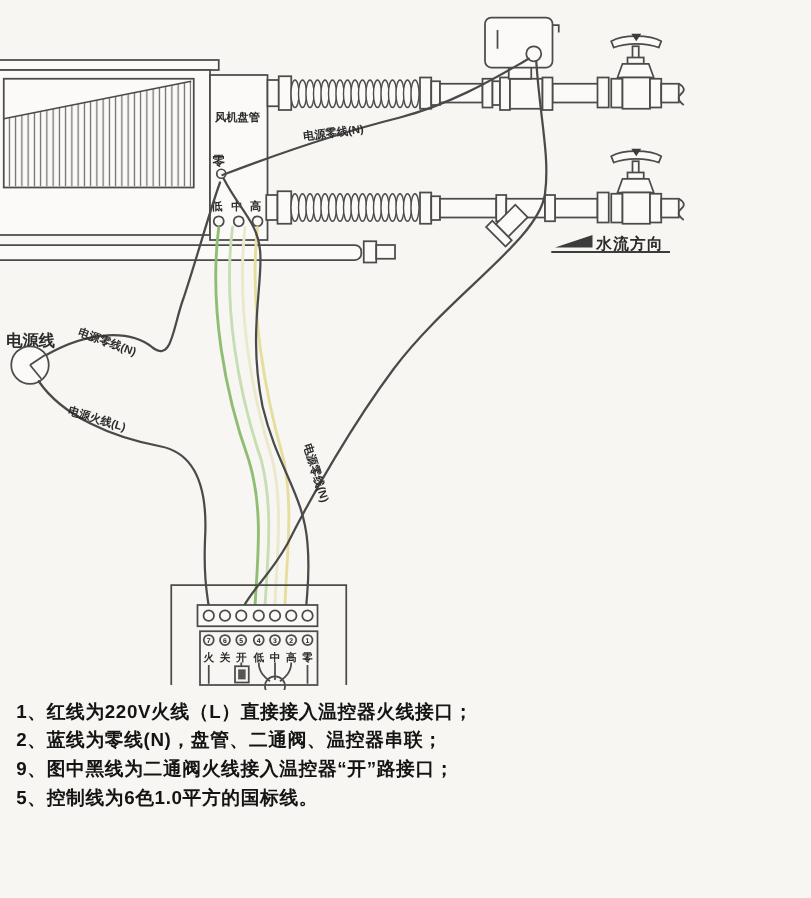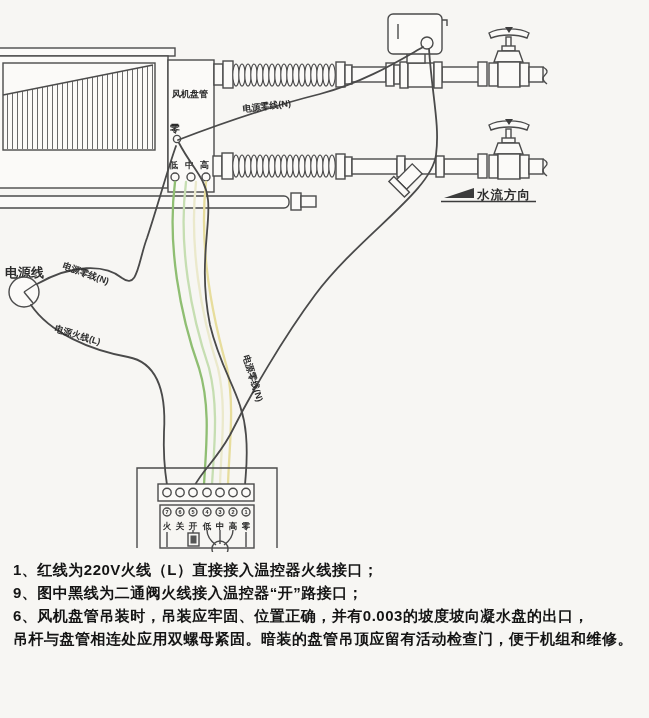--- a/index.html
+++ b/index.html
@@ -248,16 +248,16 @@
       <path d="M207,530 C207,538 212,542 216,545" class="outline"></path>
       <line x1="220" y1="530" x2="220" y2="544" class="outline"></line>
       <path d="M233,530 C233,538 228,542 224,545" class="outline"></path>
       <circle cx="220" cy="549" r="8" class="outline"></circle>
     </g>
   </g>
 </svg>
 
 <div id="notes">
   <div class="note-line">1、红线为220V火线（L）直接接入温控器火线接口；</div>
+  <div class="note-line">2、蓝线为零线(N)，盘管、二通阀、温控器串联；</div>
   <div class="note-line">9、图中黑线为二通阀火线接入温控器“开”路接口；</div>
-  <div class="note-line">6、风机盘管吊装时，吊装应牢固、位置正确，并有0.003的坡度坡向凝水盘的出口，
-吊杆与盘管相连处应用双螺母紧固。暗装的盘管吊顶应留有活动检查门，便于机组和维修。</div>
+  <div class="note-line">5、控制线为6色1.0平方的国标线。</div>
 </div>
 
 </body></html>

